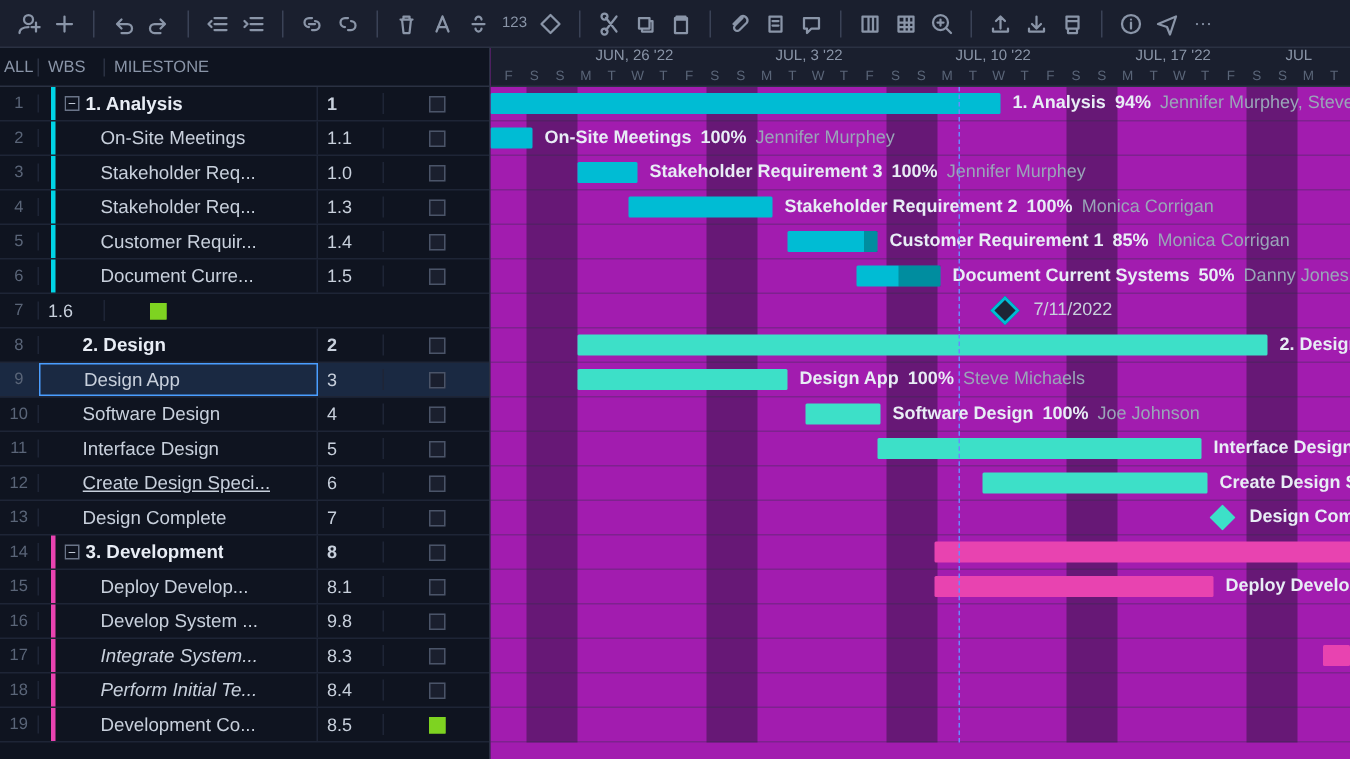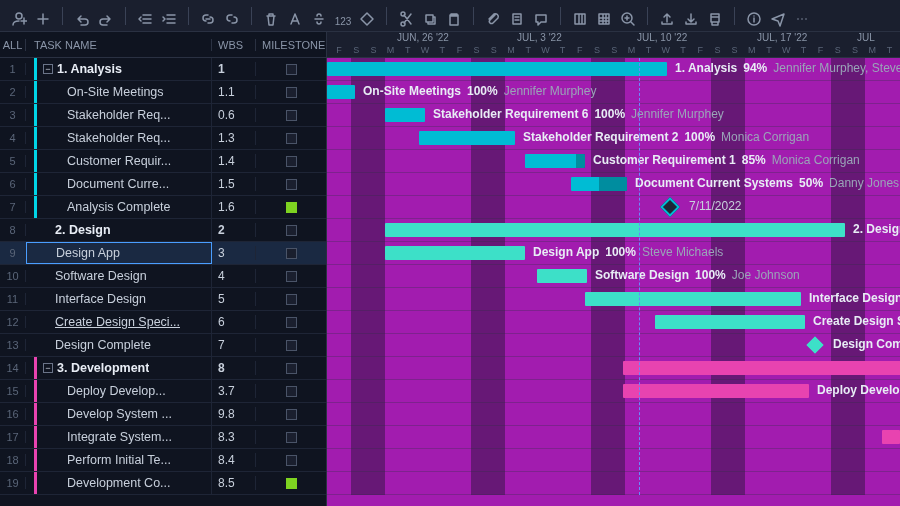--- a/index.html
+++ b/index.html
@@ -1,18 +1,18 @@
 <!DOCTYPE html>
 <html><head>
 <meta charset="utf-8">
 <style>
 *{box-sizing:border-box;margin:0;padding:0}
 body{background:#1a1f2e;color:#c8d0dc;font-family:-apple-system,BlinkMacSystemFont,"Segoe UI",Arial,sans-serif;font-size:13px;width:900px;height:506px;overflow:hidden}
 .toolbar{height:32px;background:#1a1f2e;border-bottom:1px solid #2a3142;display:flex;align-items:center;padding:0 8px;gap:2px}
-.tb-btn{width:22px;height:22px;display:flex;align-items:flex-end;justify-content:center;color:#8a95a8;cursor:pointer;border-radius:3px}
+.tb-btn{width:22px;height:22px;display:flex;align-items:center;justify-content:center;color:#8a95a8;cursor:pointer;border-radius:3px}
 .tb-sep{width:1px;height:18px;background:#3a4256;margin:0 6px}
 .tb-btn svg{width:16px;height:16px;stroke:currentColor;fill:none;stroke-width:1.5}
 .main{display:flex;height:calc(100% - 32px)}
 .left-panel{width:327px;background:#0f1420;border-right:1px solid #2a3142;display:flex;flex-direction:column}
 .header-row{display:flex;height:26px;border-bottom:1px solid #2a3142;font-size:11px;color:#8a95a8;align-items:center}
 .col-all{width:26px;text-align:center;border-right:1px solid #2a3142}
 .col-task{flex:1;padding-left:8px;border-right:1px solid #2a3142}
 .col-wbs{width:44px;padding-left:6px;border-right:1px solid #2a3142}
 .col-mile{width:70px;padding-left:6px}
 .task-row{display:flex;height:23px;align-items:center;border-bottom:1px solid #1e2536;font-size:12.5px;position:relative}
@@ -205,21 +205,20 @@
       <svg viewBox="0 0 16 16">
         <path d="M4 8h0M8 8h0M12 8h0" stroke-linecap="round" stroke-linejoin="round"></path>
       </svg>
     </div>
   </div>
 
 <div class="main">
   <div class="left-panel">
     <div class="header-row">
       <div class="col-all">ALL</div>
-      <div class="col-task">TASK NAME</div>
       <div class="col-wbs">WBS</div>
       <div class="col-mile">MILESTONE</div>
     </div>
     <div id="task-rows">
         <div class="task-row">
           <div class="row-num">1</div>
           <div class="task-cell col-task">
             <div class="color-tab ct-cyan"></div>
             <div style="display: flex; align-items: center; padding-left: 0px; overflow: hidden;">
               <span class="expand">−</span>
@@ -245,21 +244,21 @@
           </div>
         </div>
         <div class="task-row">
           <div class="row-num">3</div>
           <div class="task-cell col-task">
             <div class="color-tab ct-cyan"></div>
             <div style="display: flex; align-items: center; padding-left: 24px; overflow: hidden;">
               <span class="task-name">Stakeholder Req...</span>
             </div>
           </div>
-          <div class="wbs-cell">0.6</div>
+          <div class="wbs-cell">1.0</div>
           <div class="mile-cell">
             <div class="mile-box"></div>
           </div>
         </div>
         <div class="task-row">
           <div class="row-num">4</div>
           <div class="task-cell col-task">
             <div class="color-tab ct-cyan"></div>
             <div style="display: flex; align-items: center; padding-left: 24px; overflow: hidden;">
               <span class="task-name">Stakeholder Req...</span>
@@ -291,26 +290,20 @@
               <span class="task-name">Document Curre...</span>
             </div>
           </div>
           <div class="wbs-cell">1.5</div>
           <div class="mile-cell">
             <div class="mile-box"></div>
           </div>
         </div>
         <div class="task-row">
           <div class="row-num">7</div>
-          <div class="task-cell col-task">
-            <div class="color-tab ct-cyan"></div>
-            <div style="display: flex; align-items: center; padding-left: 24px; overflow: hidden;">
-              <span class="task-name">Analysis Complete</span>
-            </div>
-          </div>
           <div class="wbs-cell">1.6</div>
           <div class="mile-cell">
             <div class="mile-box active"></div>
           </div>
         </div>
         <div class="task-row">
           <div class="row-num">8</div>
           <div class="task-cell col-task">
             <div class="color-tab"></div>
             <div style="display: flex; align-items: center; padding-left: 12px; overflow: hidden;">
@@ -402,21 +395,21 @@
           </div>
         </div>
         <div class="task-row">
           <div class="row-num">15</div>
           <div class="task-cell col-task">
             <div class="color-tab ct-pink"></div>
             <div style="display: flex; align-items: center; padding-left: 24px; overflow: hidden;">
               <span class="task-name">Deploy Develop...</span>
             </div>
           </div>
-          <div class="wbs-cell">3.7</div>
+          <div class="wbs-cell">8.1</div>
           <div class="mile-cell">
             <div class="mile-box"></div>
           </div>
         </div>
         <div class="task-row">
           <div class="row-num">16</div>
           <div class="task-cell col-task">
             <div class="color-tab ct-pink"></div>
             <div style="display: flex; align-items: center; padding-left: 24px; overflow: hidden;">
               <span class="task-name">Develop System ...</span>
@@ -424,34 +417,34 @@
           </div>
           <div class="wbs-cell">9.8</div>
           <div class="mile-cell">
             <div class="mile-box"></div>
           </div>
         </div>
         <div class="task-row">
           <div class="row-num">17</div>
           <div class="task-cell col-task">
             <div class="color-tab ct-pink"></div>
-            <div style="display: flex; align-items: center; padding-left: 24px; overflow: hidden;">
+            <div style="display: flex; align-items: center; padding-left: 24px; overflow: hidden; font-style: italic;">
               <span class="task-name">Integrate System...</span>
             </div>
           </div>
           <div class="wbs-cell">8.3</div>
           <div class="mile-cell">
             <div class="mile-box"></div>
           </div>
         </div>
         <div class="task-row">
           <div class="row-num">18</div>
           <div class="task-cell col-task">
             <div class="color-tab ct-pink"></div>
-            <div style="display: flex; align-items: center; padding-left: 24px; overflow: hidden;">
+            <div style="display: flex; align-items: center; padding-left: 24px; overflow: hidden; font-style: italic;">
               <span class="task-name">Perform Initial Te...</span>
             </div>
           </div>
           <div class="wbs-cell">8.4</div>
           <div class="mile-cell">
             <div class="mile-box"></div>
           </div>
         </div>
         <div class="task-row">
           <div class="row-num">19</div>
@@ -539,21 +532,21 @@
             <div class="bar-label">
               <span class="bl-name">On-Site Meetings</span>
               <span class="bl-pct">100%</span>
               <span class="bl-assignee">Jennifer Murphey</span>
             </div>
           </div>
         </div>
         <div class="gantt-row">
           <div class="bar bar-cyan" style="left: 58px; width: 40px;">
             <div class="bar-label">
-              <span class="bl-name">Stakeholder Requirement 6</span>
+              <span class="bl-name">Stakeholder Requirement 3</span>
               <span class="bl-pct">100%</span>
               <span class="bl-assignee">Jennifer Murphey</span>
             </div>
           </div>
         </div>
         <div class="gantt-row">
           <div class="bar bar-cyan" style="left: 92px; width: 96px;">
             <div class="bar-label">
               <span class="bl-name">Stakeholder Requirement 2</span>
               <span class="bl-pct">100%</span>

